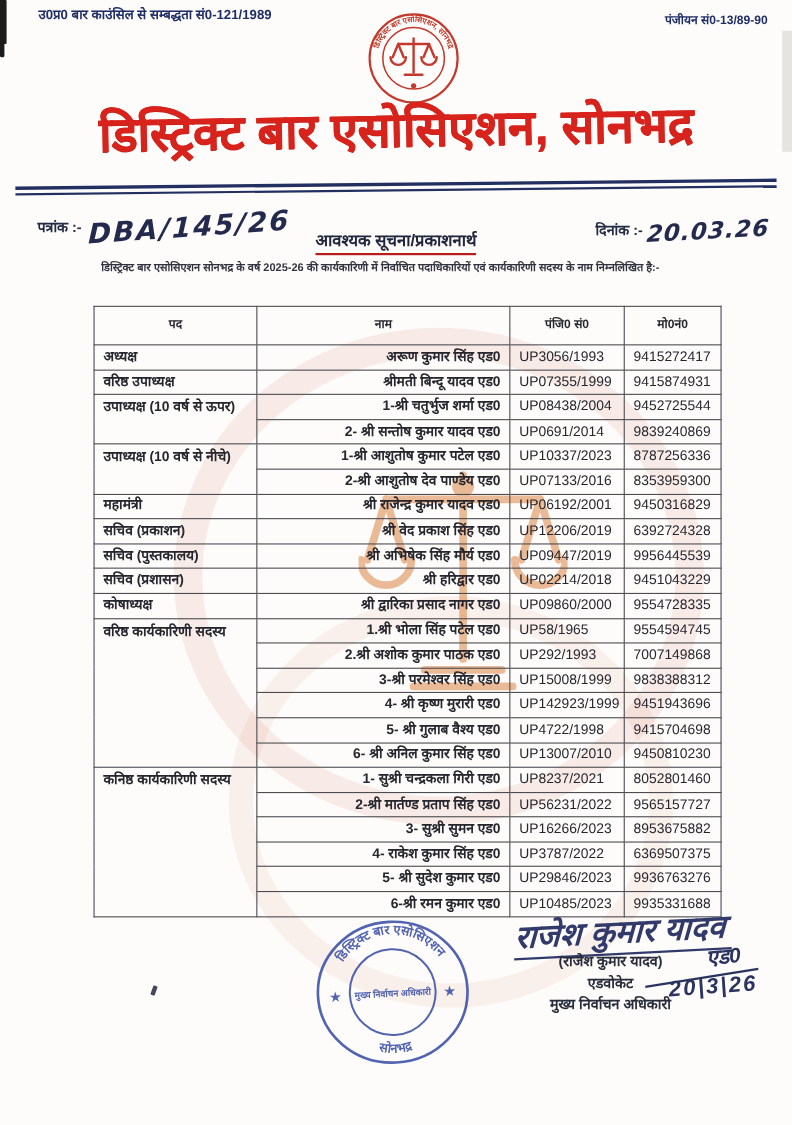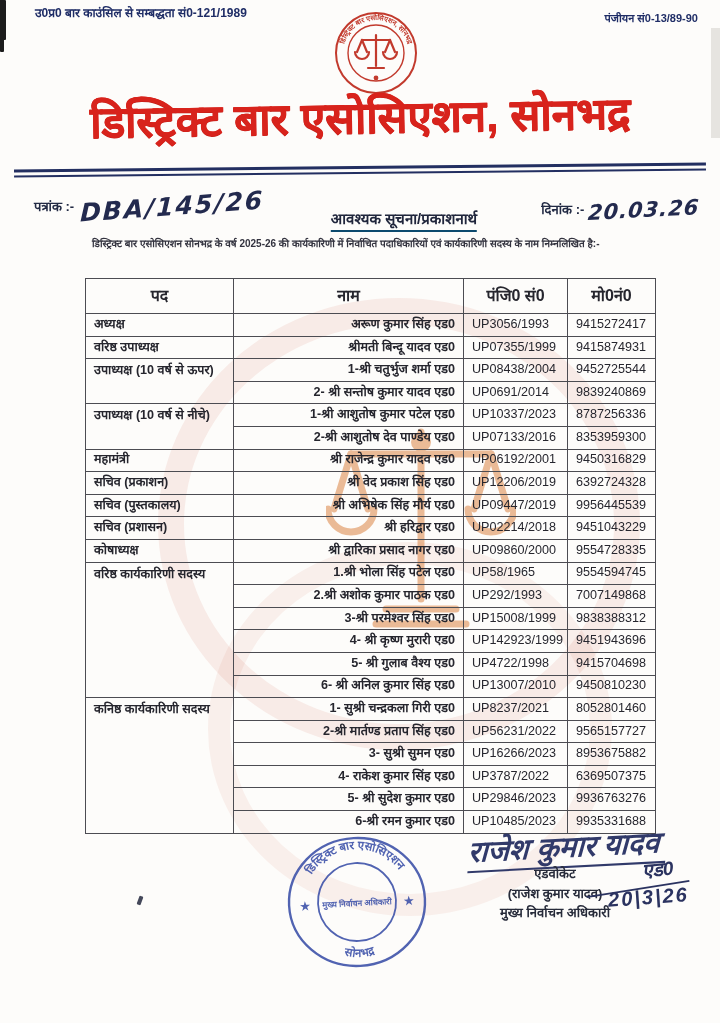--- a/index.html
+++ b/index.html
@@ -34,21 +34,21 @@
   .rule-wrap{left:14px;top:166px;width:692px;transform:rotate(-0.6deg);}
   .rule-thick{height:3px;background:#232f61;}
   .rule-thin{height:2px;background:#232f61;margin-top:3px;}
   
   .letterno{left:34px;top:192px;font-size:13px;font-weight:bold;color:#222a44;}
   .hand{font-family:"DejaVu Sans",sans-serif;font-style:italic;color:#232a4e;}
   .letterno .hand{font-size:25px;display:inline-block;transform:rotate(-4deg) skewX(-6deg);margin-left:6px;vertical-align:-4px;letter-spacing:2px;}
   .notice-head{
     left:50%;top:208px;transform:translateX(-50%);
     font-size:15px;font-weight:bold;color:#20263c;
-    border-bottom:2px solid #0c4a6e;padding-bottom:2px;white-space:nowrap;margin-left:44px;
+    border-bottom:2px solid #b91c1c;padding-bottom:2px;white-space:nowrap;
   }
   .dateline{right:20px;top:198px;font-size:13px;font-weight:bold;color:#222a44;white-space:nowrap;}
   .dateline .hand{font-size:21px;display:inline-block;transform:rotate(-3deg) skewX(-8deg);margin-left:4px;vertical-align:-3px;letter-spacing:1px;}
   
   .intro{
     left:48px;top:236px;width:630px;
     font-size:10px;font-weight:bold;color:#33333f;
     text-align:justify;line-height:1.62;text-indent:44px;
   }
   
@@ -60,21 +60,21 @@
     position:absolute;left:85px;top:278px;width:570px;
     border-collapse:collapse;table-layout:fixed;
     background:transparent;
   }
   table.committee th, table.committee td{
     border:1.4px solid #4c4c52;
     font-size:12.6px;color:#26262e;
     padding:2px 8px;height:17.6px;line-height:1.25;
     overflow:hidden;white-space:nowrap;
   }
-  table.committee th{font-weight:bold;text-align:center;height:30px;font-size:16px;}
+  table.committee th{font-weight:bold;text-align:center;height:30px;font-size:11px;}
   .w-post{width:148px;} .w-name{width:230px;} .w-reg{width:104px;} .w-mob{width:88px;}
   td.col-post{white-space:pre-line;vertical-align:middle;font-weight:bold;color:#2a2a34;}
   td.col-post.group{vertical-align:top;padding-top:4px;}
   td.col-name{font-weight:bold;color:#2a2a34;text-align:right;}
   td.col-reg, td.col-mobile{font-family:"Liberation Sans",sans-serif;color:#33333b;font-weight:normal;}
   
   .stamp{left:282px;top:832px;width:150px;height:140px;transform:rotate(-3deg);opacity:0.88;}
   .sign-hand{
     left:468px;top:826px;font-size:29px;font-weight:bold;
     color:#313a6a;transform:rotate(-3deg) skewX(-5deg);
@@ -319,19 +319,19 @@
   <text font-size="11.5" fill="#3a4fa8" font-weight="bold">
     <textPath href="#stampBottom" startOffset="50%" text-anchor="middle">सोनभद्र</textPath>
   </text>
   <text x="17" y="76" font-size="13" fill="#3a4fa8">★</text>
   <text x="121" y="76" font-size="13" fill="#3a4fa8">★</text>
   <text x="75" y="74" font-size="8.2" fill="#3a4fa8" font-weight="bold" text-anchor="middle">मुख्य निर्वाचन अधिकारी</text>
 </svg>
 
 <div class="abs sign-hand">राजेश कुमार यादव</div>
 <div class="abs sign-block">
+  <div>(राजेश कुमार यादव)</div>
   <div>एडवोकेट</div>
-  <div>(राजेश कुमार यादव)</div>
   <div>मुख्य निर्वाचन अधिकारी</div>
 </div>
 <div class="abs note-hand">एड0</div>
 <div class="abs date-stroke"></div>
 <div class="abs date-hand">20|3|26</div>
 
 </body></html>

